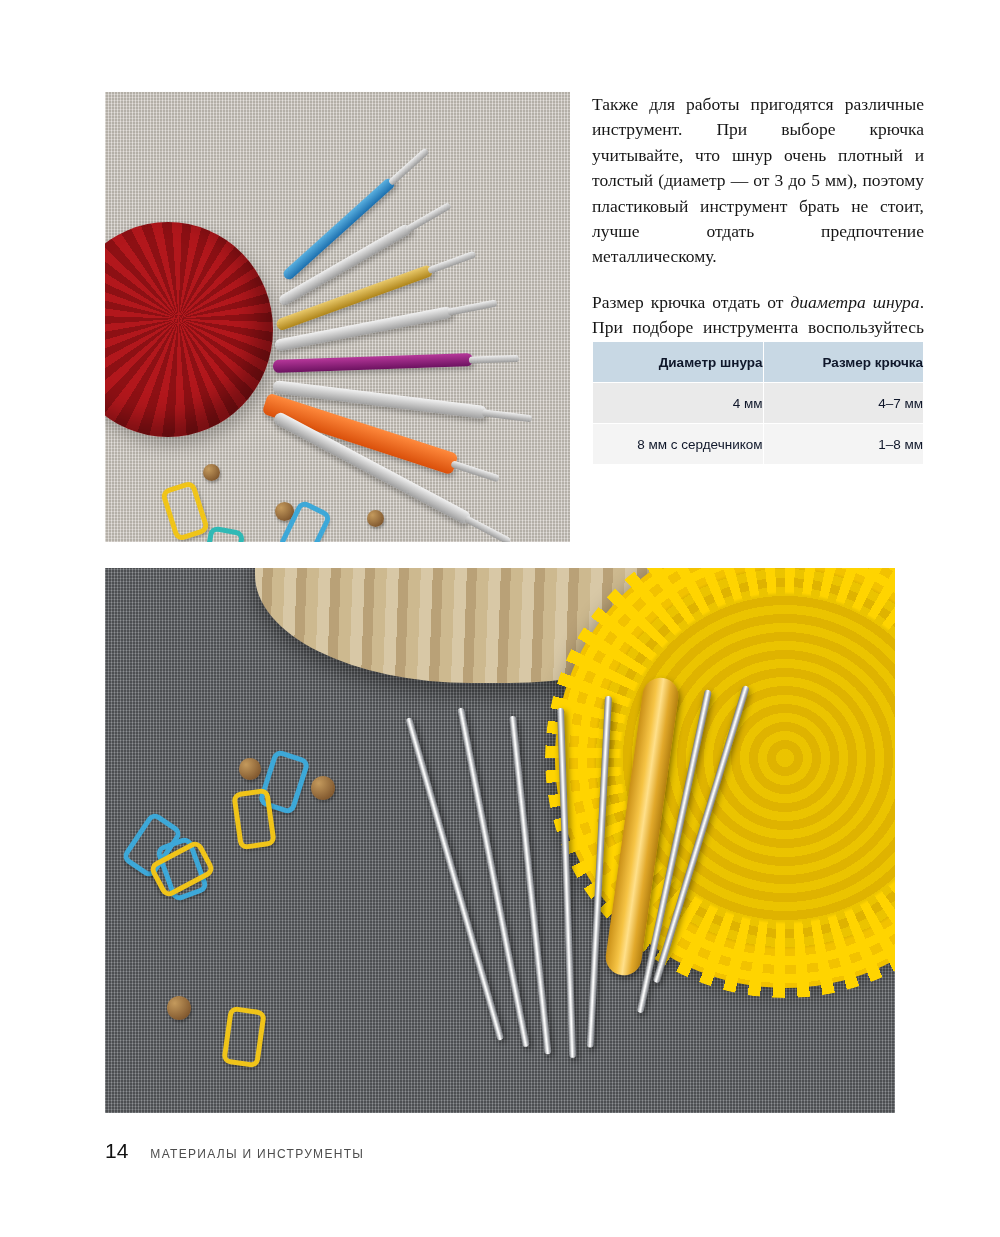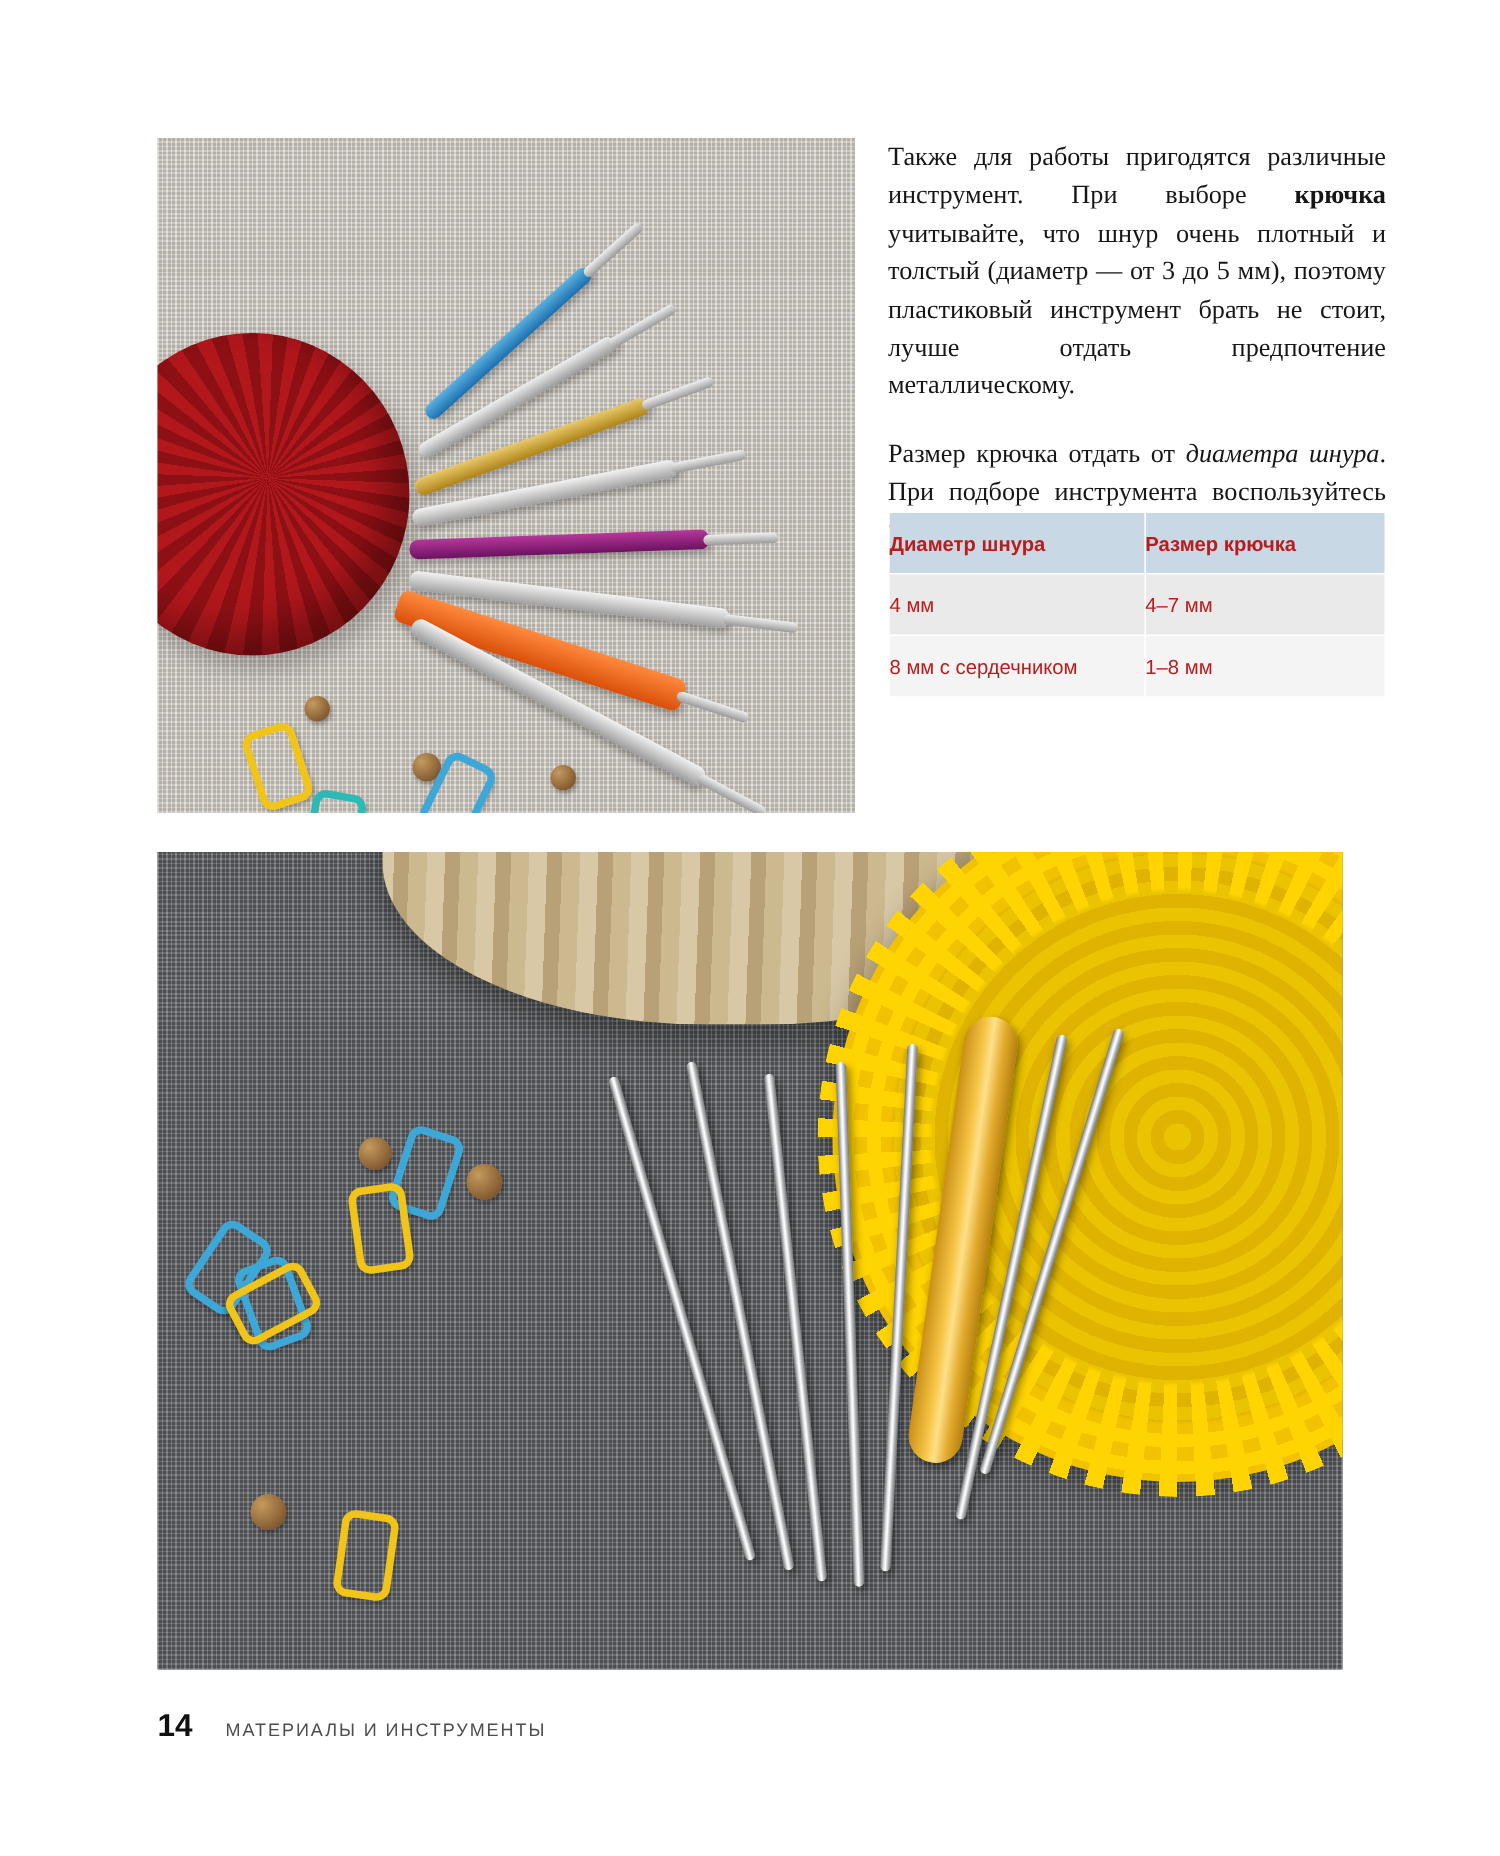--- a/index.html
+++ b/index.html
@@ -161,39 +161,39 @@
     top: 92px;
     width: 332px;
   }
   .para {
     font-size: 17.5px;
     line-height: 1.45;
     text-align: justify;
     margin: 0 0 20px 0;
     color: #161616;
   }
-  .para b { font-weight: bold; margin-top: 13px; }
+  .para b { font-weight: normal; margin-top: 13px; }
   .para i { font-style: italic; }
 
   
   .table {
     position: absolute;
     left: 592px;
     top: 341px;
     width: 332px;
     border-collapse: collapse;
     font-family: "Liberation Sans", sans-serif;
     font-size: 13.5px;
   }
   .table td, .table th {
     border: 1px solid #ffffff;
-    text-align: left;
+    text-align: right;
     padding: 0;
     height: 40px;
-    color: #b91c1c;
+    color: #0f172a;
     font-weight: normal;
   }
   .table thead th {
     background: #c8d8e4;
     font-weight: bold;
     font-size: 13.5px;
   }
   .table tbody tr:nth-child(odd) td { background: #eaeaea; }
   .table tbody tr:nth-child(even) td { background: #f4f4f4; }
   .table col.c1 { width: 171px; }
@@ -203,21 +203,21 @@
   .footer {
     position: absolute;
     left: 105px;
     top: 1139px;
     display: flex;
     align-items: baseline;
     gap: 22px;
   }
   .folio {
     font-family: "Liberation Sans", sans-serif;
-    font-weight: bold;
+    font-weight: normal;
     font-size: 21px;
     color: #111;
   }
   .running-head {
     font-family: "Liberation Sans", sans-serif;
     font-size: 12px;
     letter-spacing: 1.3px;
     color: #4d4d4d;
     text-transform: uppercase;
   }

